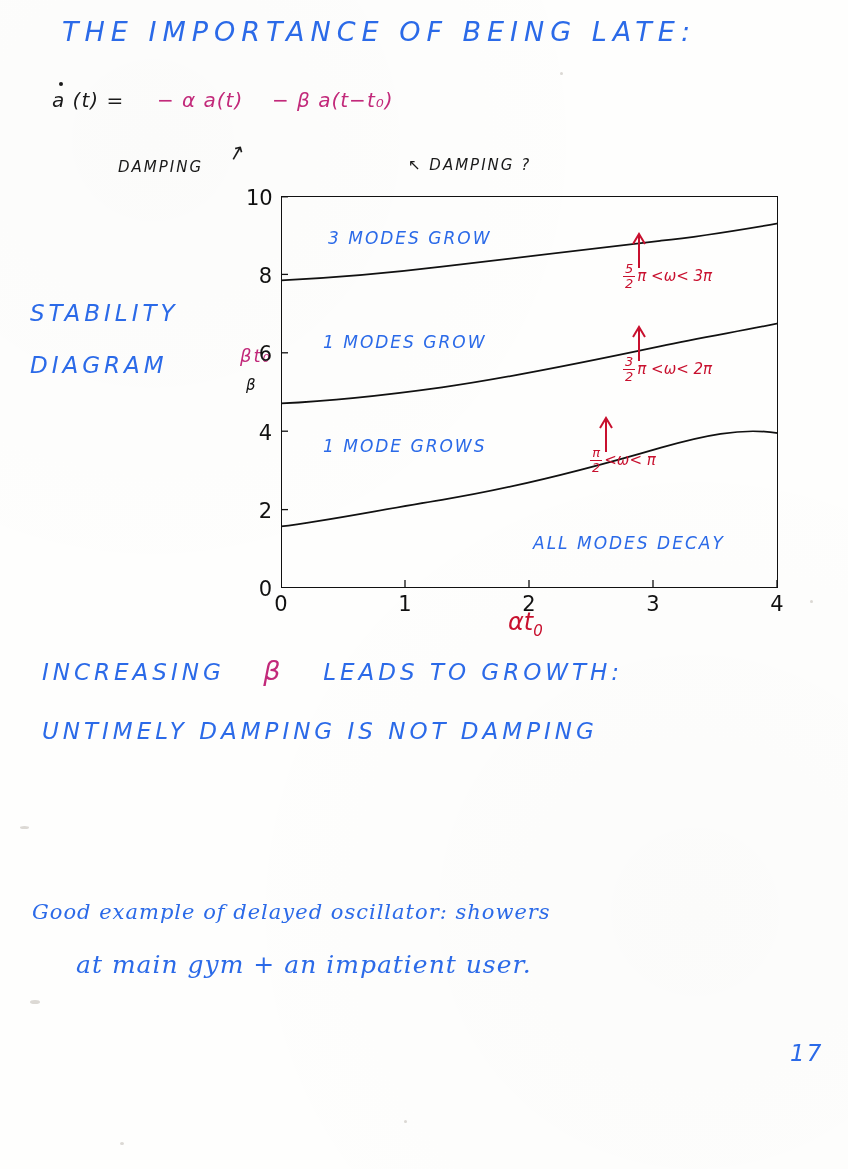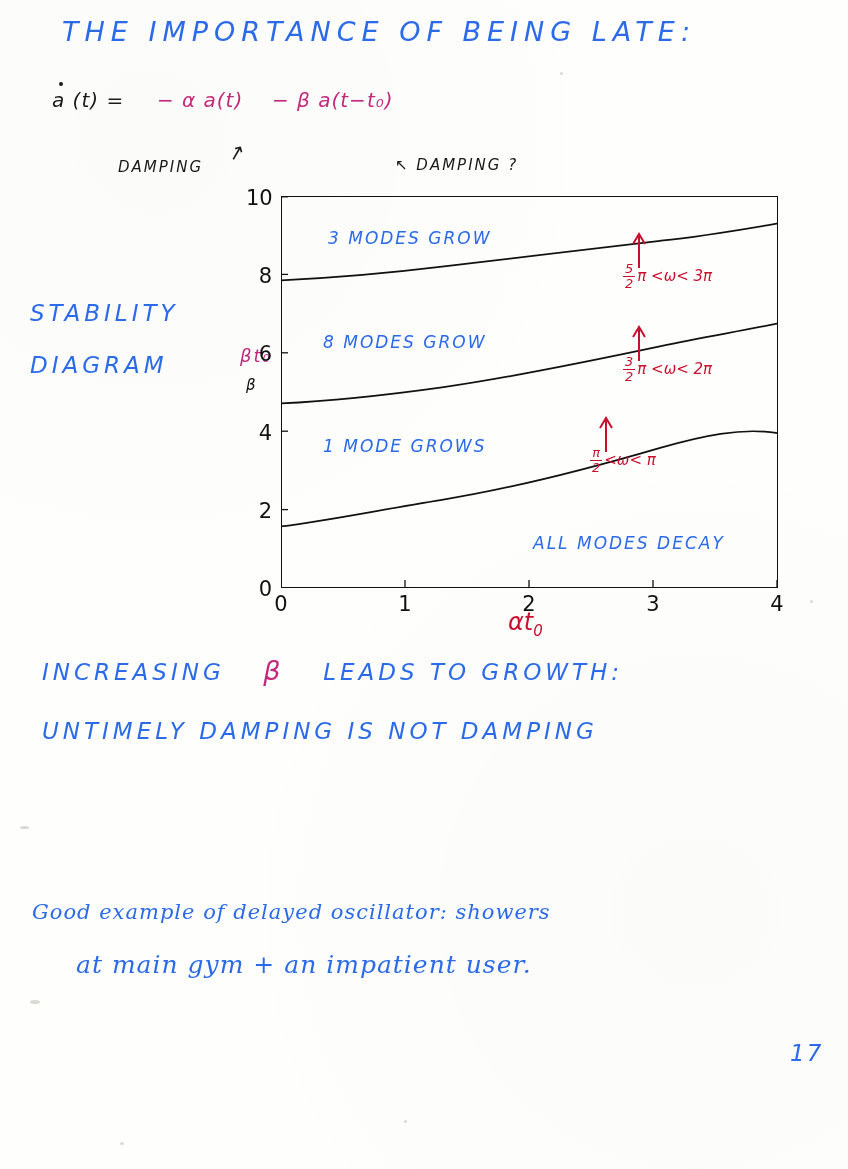--- a/index.html
+++ b/index.html
@@ -77,21 +77,21 @@
     color: #1a1a1a;
   }
   #damping-left-arrow {
     left: 228px;
     top: 140px;
     font-size: 20px;
     color: #1a1a1a;
     transform: rotate(-15deg);
   }
   #damping-right {
-    left: 395px;
+    left: 408px;
     top: 156px;
     font-size: 15px;
     font-style: italic;
     letter-spacing: 2px;
     color: #1a1a1a;
   }
 
   
   #stability-label {
     left: 30px;
@@ -314,21 +314,21 @@
     <div class="xtick" style="left:20px;top:396px;">0</div>
     <div class="xtick" style="left:144px;top:396px;">1</div>
     <div class="xtick" style="left:268px;top:396px;">2</div>
     <div class="xtick" style="left:392px;top:396px;">3</div>
     <div class="xtick" style="left:516px;top:396px;">4</div>
 
     <div id="ylabel">β</div>
     <div id="xlabel">αt<sub>0</sub></div>
 
     <div class="region-label" style="left:80px;top:32px;">3 MODES GROW</div>
-    <div class="region-label" style="left:75px;top:136px;">8 MODES GROW</div>
+    <div class="region-label" style="left:75px;top:136px;">1 MODES GROW</div>
     <div class="region-label" style="left:75px;top:240px;">1 MODE GROWS</div>
     <div class="region-label" style="left:285px;top:337px;">ALL MODES DECAY</div>
 
     <div class="annot" style="left:375px;top:66px;">
       <span class="frac">
         <span class="num">5</span>
         <span class="den">2</span>
       </span><span>π &lt;ω&lt; 3π</span>
     </div>
     <div class="annot" style="left:375px;top:159px;">

